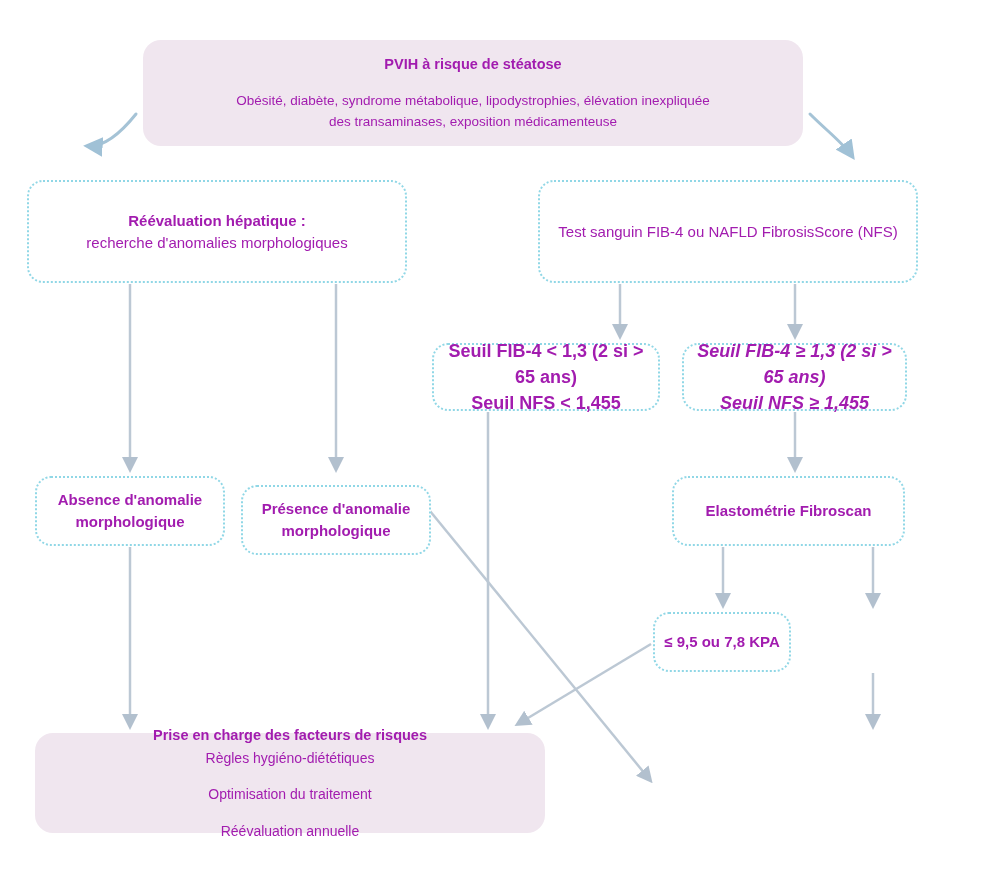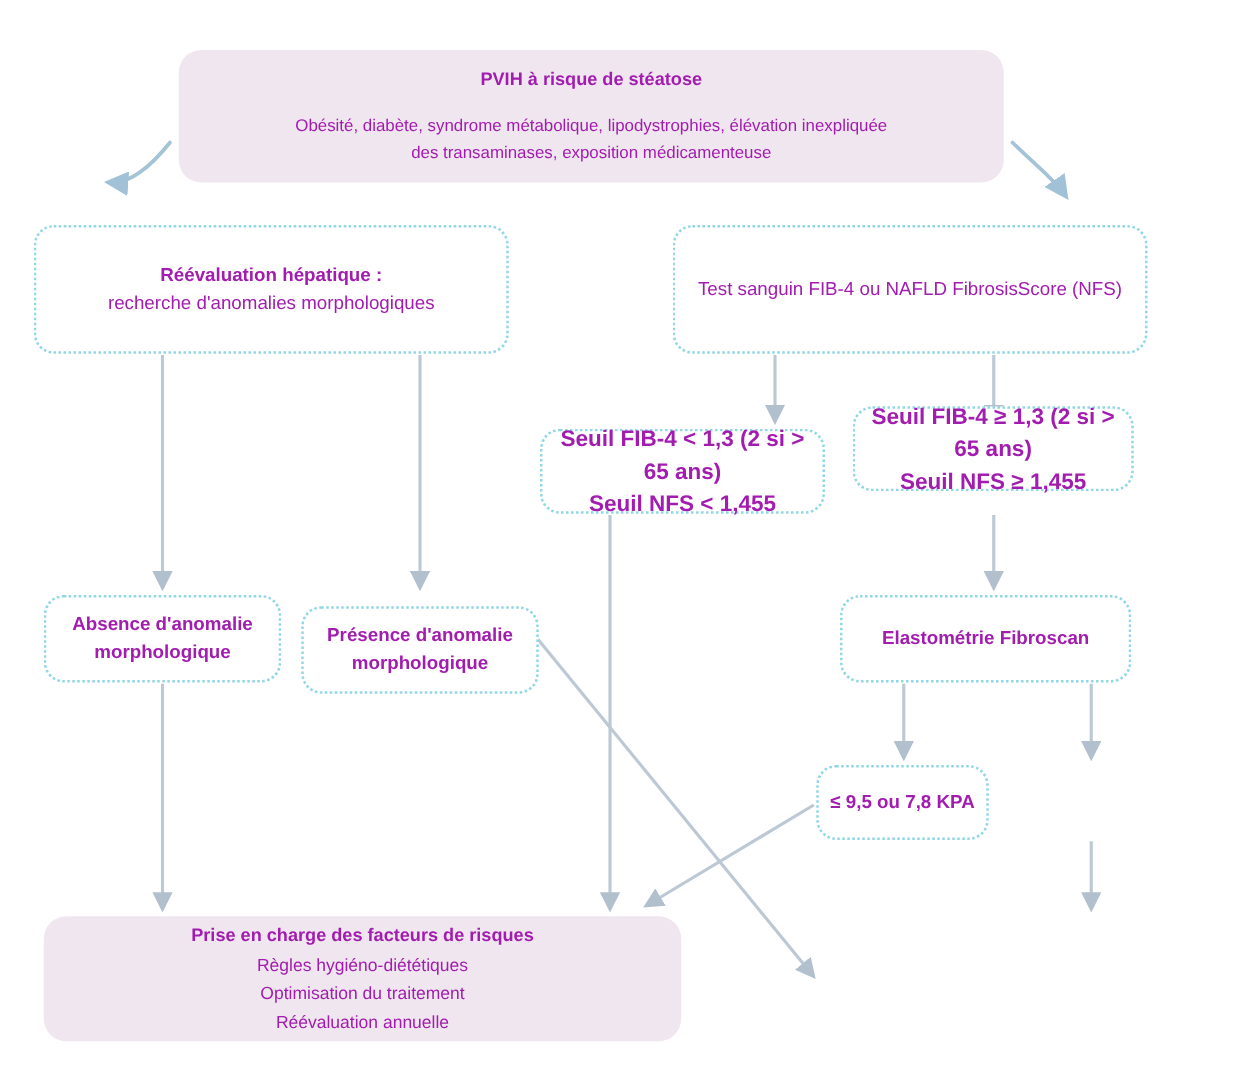--- a/index.html
+++ b/index.html
@@ -15,21 +15,21 @@
   }
   .dashed{background:#ffffff;border:2px dotted #90d7e6;}
   .pink{background:#f0e6ef;border:none;border-radius:18px;}
   .t-bold{font-weight:bold;}
   .risk-title{font-weight:bold;font-size:14.5px;margin-bottom:16px;}
   .risk-body{font-size:13.5px;white-space:pre-line;line-height:1.5;}
   .h15{font-size:15px;}
   .h14{font-size:18px;}
   .care-title{font-weight:bold;font-size:14.5px;margin-bottom:2px;}
   .care-line{font-size:14px;}
-  .gap2{margin-top:2px;}
+  .gap2{margin-top:16px;}
 </style>
 </head>
 <body>
 
 <div class="canvas">
 
   <svg class="connectors" viewBox="0 0 1000 873" xmlns="http://www.w3.org/2000/svg">
     <defs>
       <marker id="ah" viewBox="0 0 10 10" refX="7.5" refY="5" markerWidth="6.5" markerHeight="6.5" orient="auto-start-reverse">
         <path d="M0,0 L10,5 L0,10 z" fill="#b2c0ce"></path>
@@ -74,21 +74,21 @@
 
   <div class="box dashed" style="left:538px;top:180px;width:380px;height:103px;padding:0 14px;">
     <div class="h15">Test sanguin FIB-4 ou NAFLD FibrosisScore (NFS)</div>
   </div>
 
   <div class="box dashed" style="left:432px;top:343px;width:228px;height:68px;padding:0 8px;">
     <div class="t-bold h14">Seuil FIB-4 &lt; 1,3 (2 si &gt; 65 ans)</div>
     <div class="t-bold h14">Seuil NFS &lt; 1,455</div>
   </div>
 
-  <div class="box dashed" style="left:682px;top:325px;width:225px;height:68px;padding:0 8px;">
+  <div class="box dashed" style="left:682px;top:343px;width:225px;height:68px;padding:0 8px;font-style:italic;">
     <div class="t-bold h14">Seuil FIB-4 ≥ 1,3 (2 si &gt; 65 ans)</div>
     <div class="t-bold h14">Seuil NFS ≥ 1,455</div>
   </div>
 
   <div class="box dashed" style="left:35px;top:476px;width:190px;height:70px;padding:0 8px;">
     <div class="t-bold h15">Absence d'anomalie</div>
     <div class="t-bold h15">morphologique</div>
   </div>
 
   <div class="box dashed" style="left:241px;top:485px;width:190px;height:70px;padding:0 8px;">

